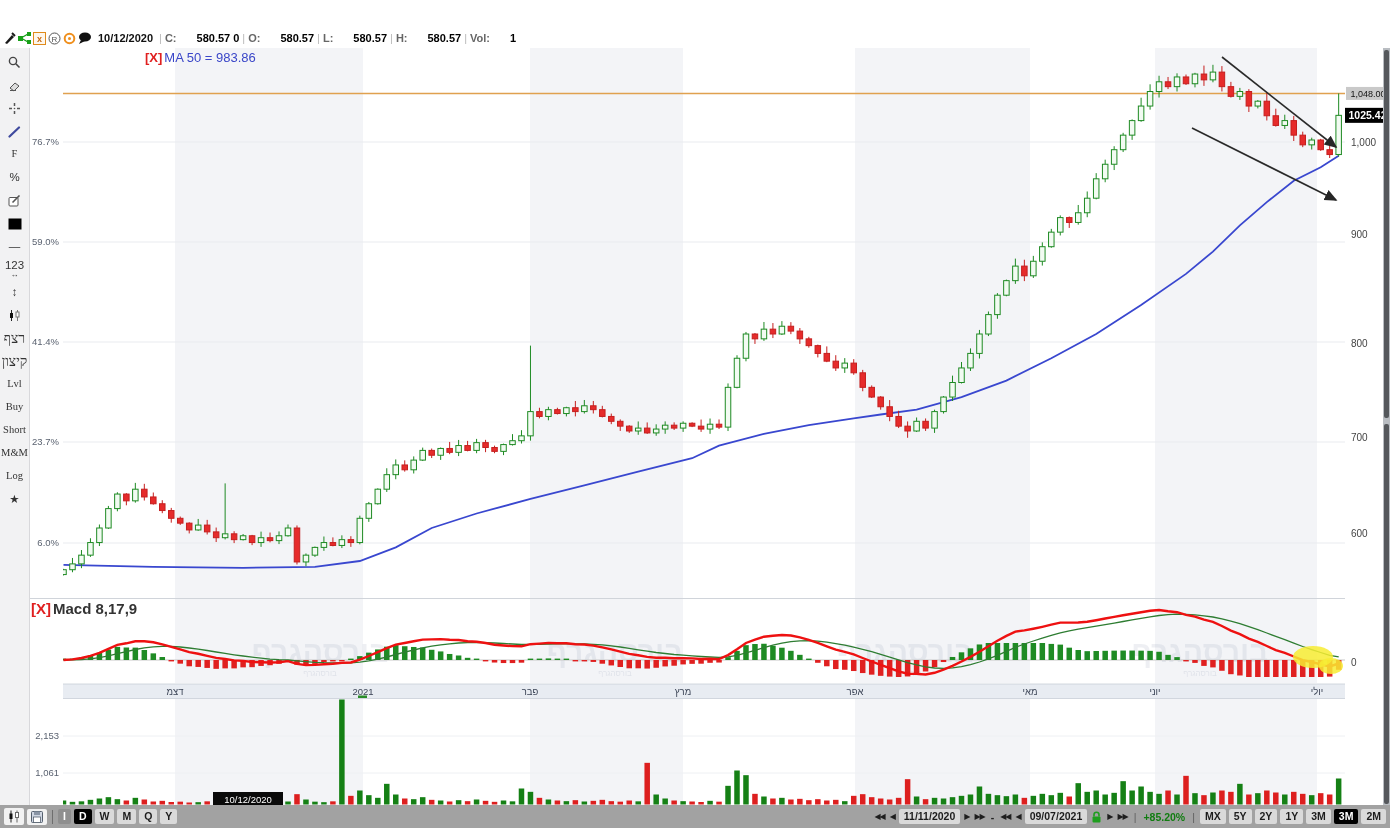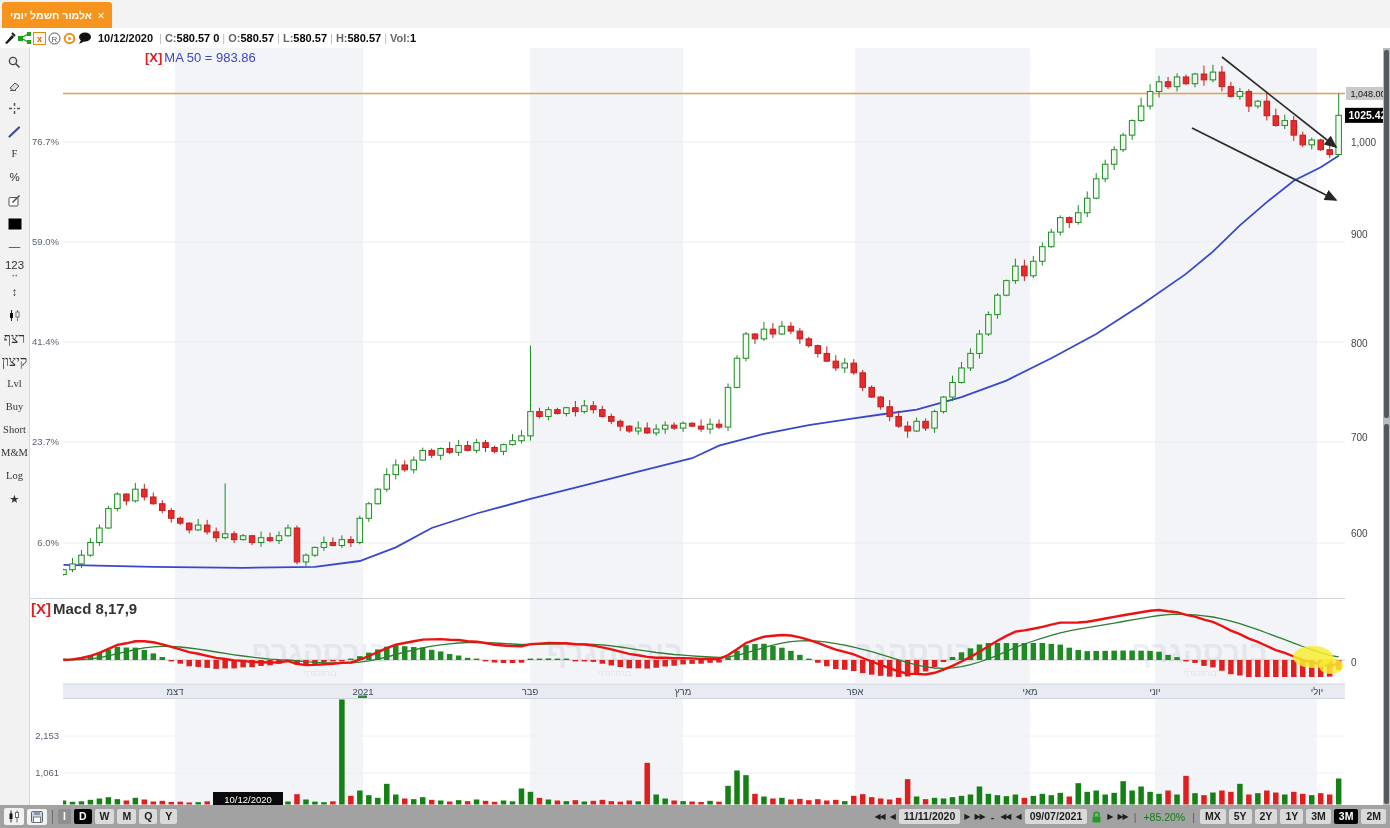--- a/index.html
+++ b/index.html
@@ -9,21 +9,21 @@
   .tabbar{position:absolute;left:0;top:0;width:100%;height:28px;background:#f3f3f3;border-bottom:1px solid #e2e2e2;z-index:5;}
   .tab{position:absolute;left:2px;top:2px;width:110px;height:26px;background:#f7941d;border-radius:3px 3px 0 0;display:flex;align-items:center;padding:0 7px;box-sizing:border-box;cursor:pointer;}
   .tab-label{color:#fff;font-size:10.5px;font-weight:bold;flex:1;text-align:center;}
   .tab-close{color:#fff;font-size:9.5px;font-weight:bold;margin-left:4px;cursor:pointer;}
 
   .infobar{position:absolute;left:0;top:28px;width:100%;height:20px;background:#fff;display:flex;align-items:center;gap:3px;padding-left:3px;font-size:11px;z-index:5;}
   .ib-icons{display:flex;align-items:center;gap:2px;margin-right:3px;}
   .ib-date{font-weight:bold;color:#111;}
   .ib-sep{color:#b8b8b8;padding:0 3px;}
   .ib-label{color:#666;font-weight:bold;}
-  .ib-val{color:#000;font-weight:bold;margin-left:0;}
+  .ib-val{color:#000;font-weight:bold;margin-left:20px;}
 
   .ma-label{position:absolute;left:145px;top:50px;font-size:13px;z-index:3;white-space:nowrap;}
   .xred{color:#e02020;font-weight:bold;margin-right:2px;}
   .ma-text{color:#3a46c8;}
   .macd-label{position:absolute;left:31px;top:600px;font-size:15px;z-index:3;color:#333;font-weight:bold;white-space:nowrap;}
 
   .sidebar{position:absolute;left:0;top:48px;width:30px;height:757px;background:#f2f2f3;border-right:1px solid #d8d8db;display:flex;flex-direction:column;align-items:center;padding-top:3px;box-sizing:border-box;z-index:2;}
   .sb-item{width:28px;height:23px;display:flex;flex-direction:column;align-items:center;justify-content:center;font-size:11.5px;color:#333;cursor:pointer;line-height:1;flex:0 0 auto;}
   .sb-item.serif{font-family:"Liberation Serif","DejaVu Serif",serif;font-size:10.5px;}
   .sb-item.small{font-size:14px;}
@@ -38,35 +38,29 @@
 
   .bottombar{position:absolute;left:0;bottom:0;width:100%;height:23px;background:#a2a2a2;display:flex;align-items:center;padding:0 4px;box-sizing:border-box;gap:3px;z-index:6;font-size:10.5px;}
   .bb-spacer{flex:1;}
   .chip{background:#dadada;color:#1c1c1c;font-weight:bold;padding:2px 5px;border-radius:2px;cursor:pointer;line-height:1.1;white-space:nowrap;}
   .chip.k-black{background:#000;color:#fff;}
   .chip.k-gray{background:#8f8f8f;color:#fff;}
   .chip.iconbtn{background:#f2f2f2;display:flex;align-items:center;padding:2px 4px;}
   .vsep{width:1px;height:14px;background:#6e6e6e;margin:0 2px;}
   .nav{color:#1e1e1e;font-size:8px;font-weight:bold;letter-spacing:-1px;cursor:pointer;padding:0 1px;}
   .pipe{color:#5f5f5f;padding:0 2px;}
-  .pct{color:#117d11;font-weight:normal;padding:0 2px;text-align:center;}
+  .pct{color:#117d11;font-weight:bold;padding:0 2px;text-align:center;}
   .dash{color:#222;font-weight:bold;padding:0 2px;cursor:pointer;}
   .lockwrap{display:flex;align-items:center;padding:0 1px;}
 </style>
 </head>
 <body>
 
 <div id="app">
 
-  <div class="tabbar">
-    <div class="tab">
-      <span class="tab-label">אלמור חשמל יומי</span>
-      <span class="tab-close">✕</span>
-    </div>
-  </div>
 
   <div class="infobar">
     <span class="ib-icons">
       <svg width="13" height="13">
           <path d="M2,11 L9,3 L11,5 L4,12 Z" fill="#1a1a1a"></path>
           <path d="M9,1 L12,4" stroke="#1a1a1a" stroke-width="2"></path>
         </svg>
       <svg width="13" height="13">
           <path d="M3,6 L10,2 M3,6 L10,10" stroke="#18a018" stroke-width="1.4" fill="none"></path>
           <rect x="0" y="4" width="5" height="5" fill="#18a018"></rect>

